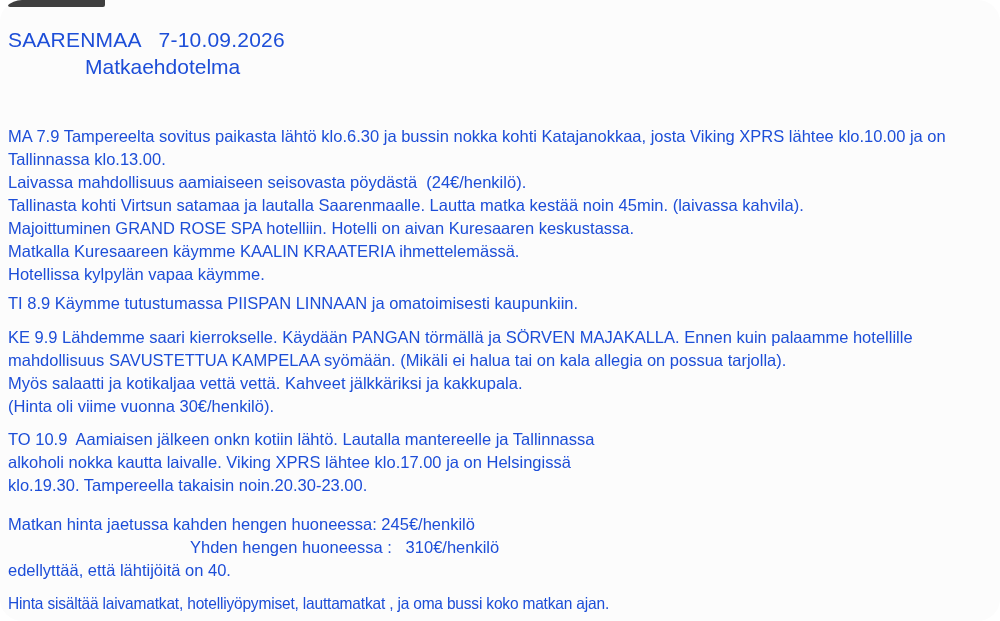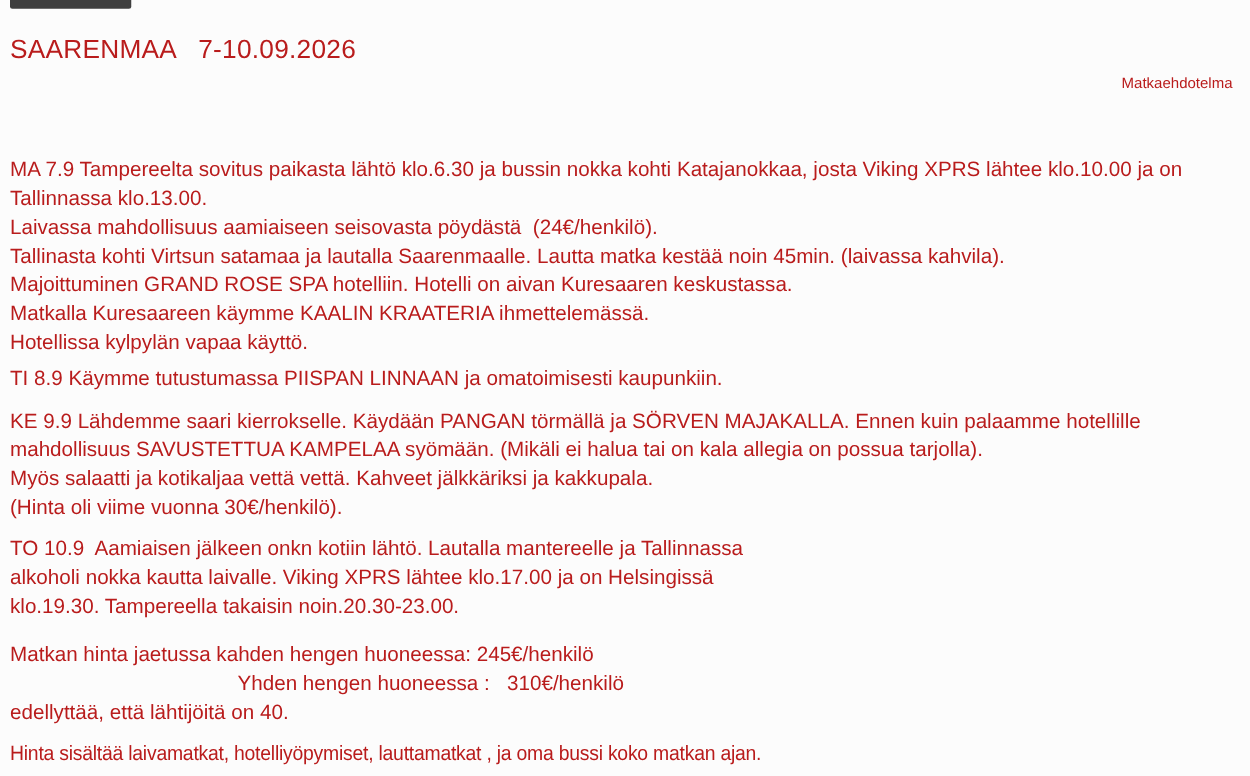--- a/index.html
+++ b/index.html
@@ -3,48 +3,48 @@
 <meta charset="utf-8">
 <style>
   html, body { margin: 0; padding: 0; }
   body { background: #ffffff; }
   .page {
     position: relative;
     width: 1000px;
     height: 621px;
     background: #fcfcfc;
     font-family: "Liberation Sans", "DejaVu Sans", sans-serif;
-    color: #b91c1c;
+    color: #1d4ed8;
     overflow: hidden;
     box-sizing: border-box;
     padding: 28px 14px 0 8px;
+    border-radius: 22px;
   }
   .top-bar-artifact {
     position: absolute;
     left: 8px;
     top: 0;
     width: 97px;
     height: 7px;
     background: #3f3f3f;
     border-radius: 0 0 2px 2px;
   }
   .doc-title {
     font-size: 21px;
     line-height: 24px;
     font-weight: 400;
     letter-spacing: 0.2px;
     white-space: pre;
   }
   .doc-subtitle {
-    font-size: 12px;
+    font-size: 21px;
     line-height: 17px;
     padding-left: 77px;
     margin-top: 6px;
     white-space: pre;
-    text-align: right;
   }
   .body-text { margin-top: 50px; }
   .section { margin: 0; }
   .section.gap-6  { margin-top: 6px; }
   .section.gap-8  { margin-top: 16px; }
   .section.gap-10 { margin-top: 10px; }
   .section.gap-11 { margin-top: 11px; }
   .line {
     font-size: 16.5px;
     line-height: 23px;
@@ -69,21 +69,21 @@
 
   <div class="body-text">
 
     <div class="section">
       <div class="line">MA 7.9 Tampereelta sovitus paikasta lähtö klo.6.30 ja bussin nokka kohti Katajanokkaa, josta Viking XPRS lähtee klo.10.00 ja on</div>
       <div class="line">Tallinnassa klo.13.00.</div>
       <div class="line">Laivassa mahdollisuus aamiaiseen seisovasta pöydästä  (24€/henkilö).</div>
       <div class="line">Tallinasta kohti Virtsun satamaa ja lautalla Saarenmaalle. Lautta matka kestää noin 45min. (laivassa kahvila).</div>
       <div class="line">Majoittuminen GRAND ROSE SPA hotelliin. Hotelli on aivan Kuresaaren keskustassa.</div>
       <div class="line">Matkalla Kuresaareen käymme KAALIN KRAATERIA ihmettelemässä.</div>
-      <div class="line">Hotellissa kylpylän vapaa käyttö.</div>
+      <div class="line">Hotellissa kylpylän vapaa käymme.</div>
     </div>
 
     <div class="section gap-6">
       <div class="line">TI 8.9 Käymme tutustumassa PIISPAN LINNAAN ja omatoimisesti kaupunkiin.</div>
     </div>
 
     <div class="section gap-11">
       <div class="line">KE 9.9 Lähdemme saari kierrokselle. Käydään PANGAN törmällä ja SÖRVEN MAJAKALLA. Ennen kuin palaamme hotellille</div>
       <div class="line">mahdollisuus SAVUSTETTUA KAMPELAA syömään. (Mikäli ei halua tai on kala allegia on possua tarjolla).</div>
       <div class="line">Myös salaatti ja kotikaljaa vettä vettä. Kahveet jälkkäriksi ja kakkupala.</div>

